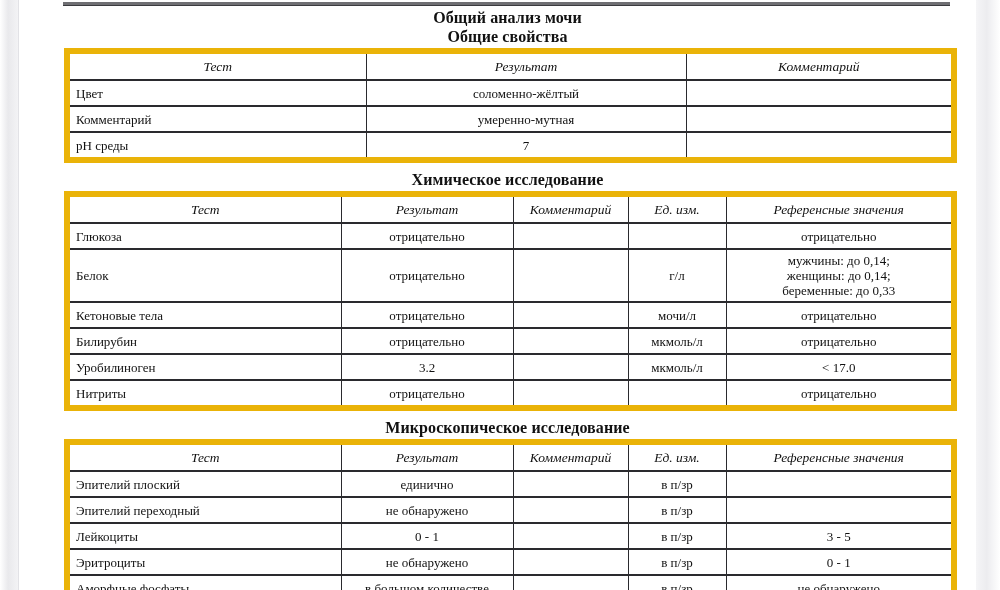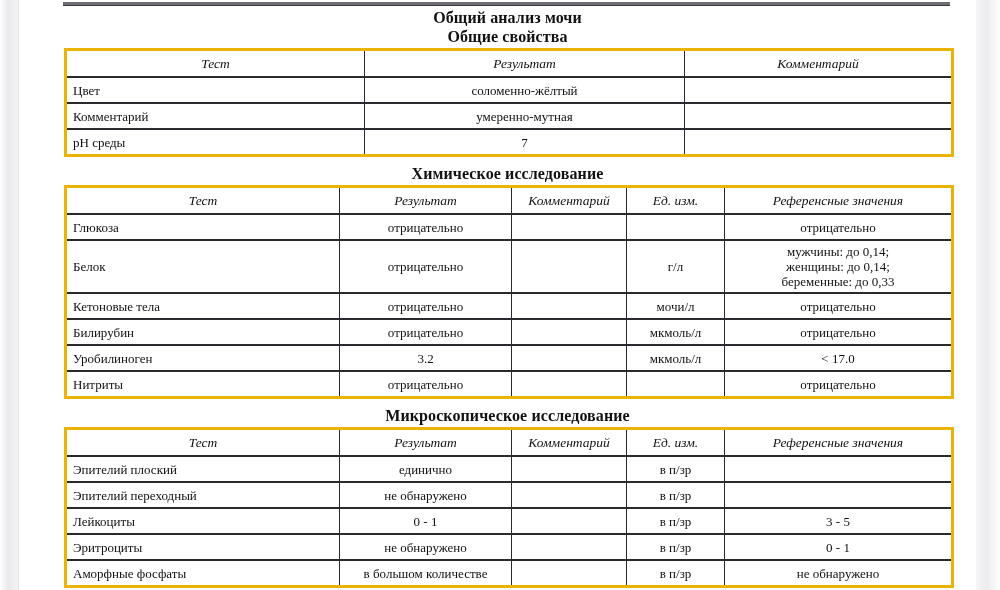--- a/index.html
+++ b/index.html
@@ -75,21 +75,21 @@
     margin: 0;
   }
 
   .gap-a { height: 2px; }
   .gap-b { height: 7px; }
 
   table.report {
     border-collapse: collapse;
     width: 887px;
     table-layout: fixed;
-    border: 3px solid #eab308;
+    border: 6px solid #eab308;
     background: #fff;
   }
   table.report td,
   table.report th {
     border: 1px solid #2a2a2e;
     border-bottom-width: 2px;
     font-size: 13px;
     line-height: 15px;
     padding: 3px 6px;
     vertical-align: middle;

